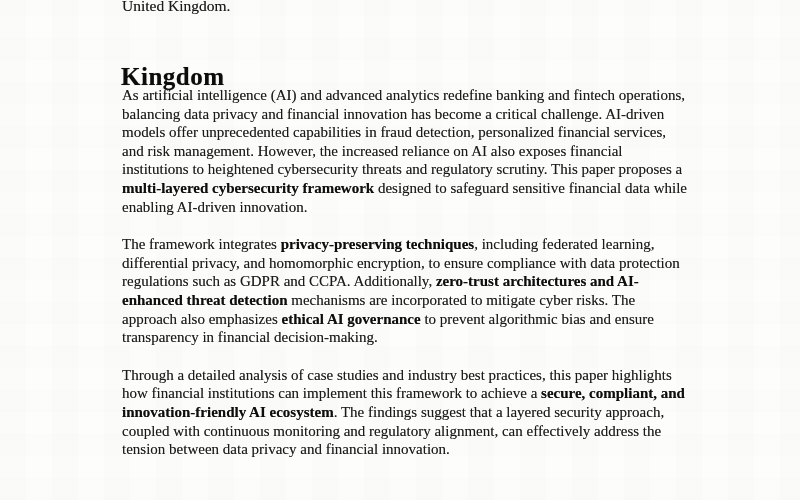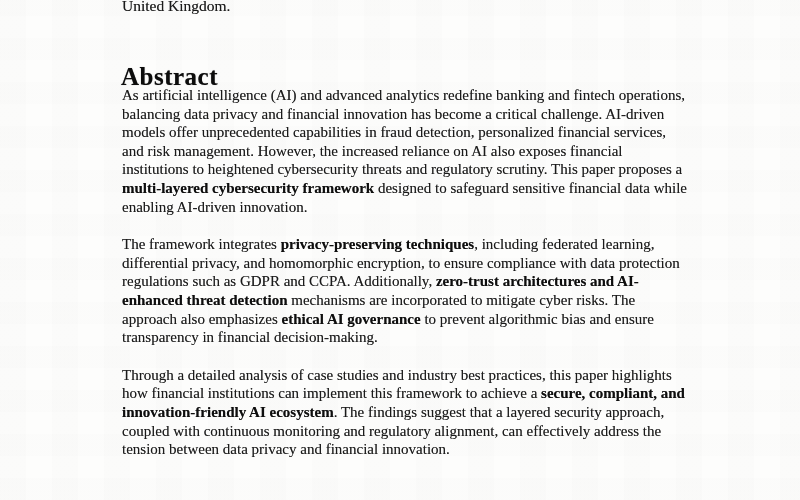--- a/index.html
+++ b/index.html
@@ -64,21 +64,21 @@
     color: #0e0e0e;
   }
 </style>
 </head>
 <body>
 
 <div class="page">
 
   <div class="affiliation">United Kingdom.</div>
 
-  <h1 class="abstract-heading">Abstract</h1>
+  <h1 class="abstract-heading">Kingdom</h1>
 
   <div class="abstract-body">
     <p><span>As artificial intelligence (AI) and advanced analytics redefine banking and fintech operations, balancing data privacy and financial innovation has become a critical challenge. AI-driven models offer unprecedented capabilities in fraud detection, personalized financial services, and risk management. However, the increased reliance on AI also exposes financial institutions to heightened cybersecurity threats and regulatory scrutiny. This paper proposes a </span><b>multi-layered cybersecurity framework</b><span> designed to safeguard sensitive financial data while enabling AI-driven innovation.</span></p>
     <p><span>The framework integrates </span><b>privacy-preserving techniques</b><span>, including federated learning, differential privacy, and homomorphic encryption, to ensure compliance with data protection regulations such as GDPR and CCPA. Additionally, </span><b>zero-trust architectures and AI-enhanced threat detection</b><span> mechanisms are incorporated to mitigate cyber risks. The approach also emphasizes </span><b>ethical AI governance</b><span> to prevent algorithmic bias and ensure transparency in financial decision-making.</span></p>
     <p><span>Through a detailed analysis of case studies and industry best practices, this paper highlights how financial institutions can implement this framework to achieve a </span><b>secure, compliant, and innovation-friendly AI ecosystem</b><span>. The findings suggest that a layered security approach, coupled with continuous monitoring and regulatory alignment, can effectively address the tension between data privacy and financial innovation.</span></p>
   </div>
 
 </div>
 
 </body></html>

